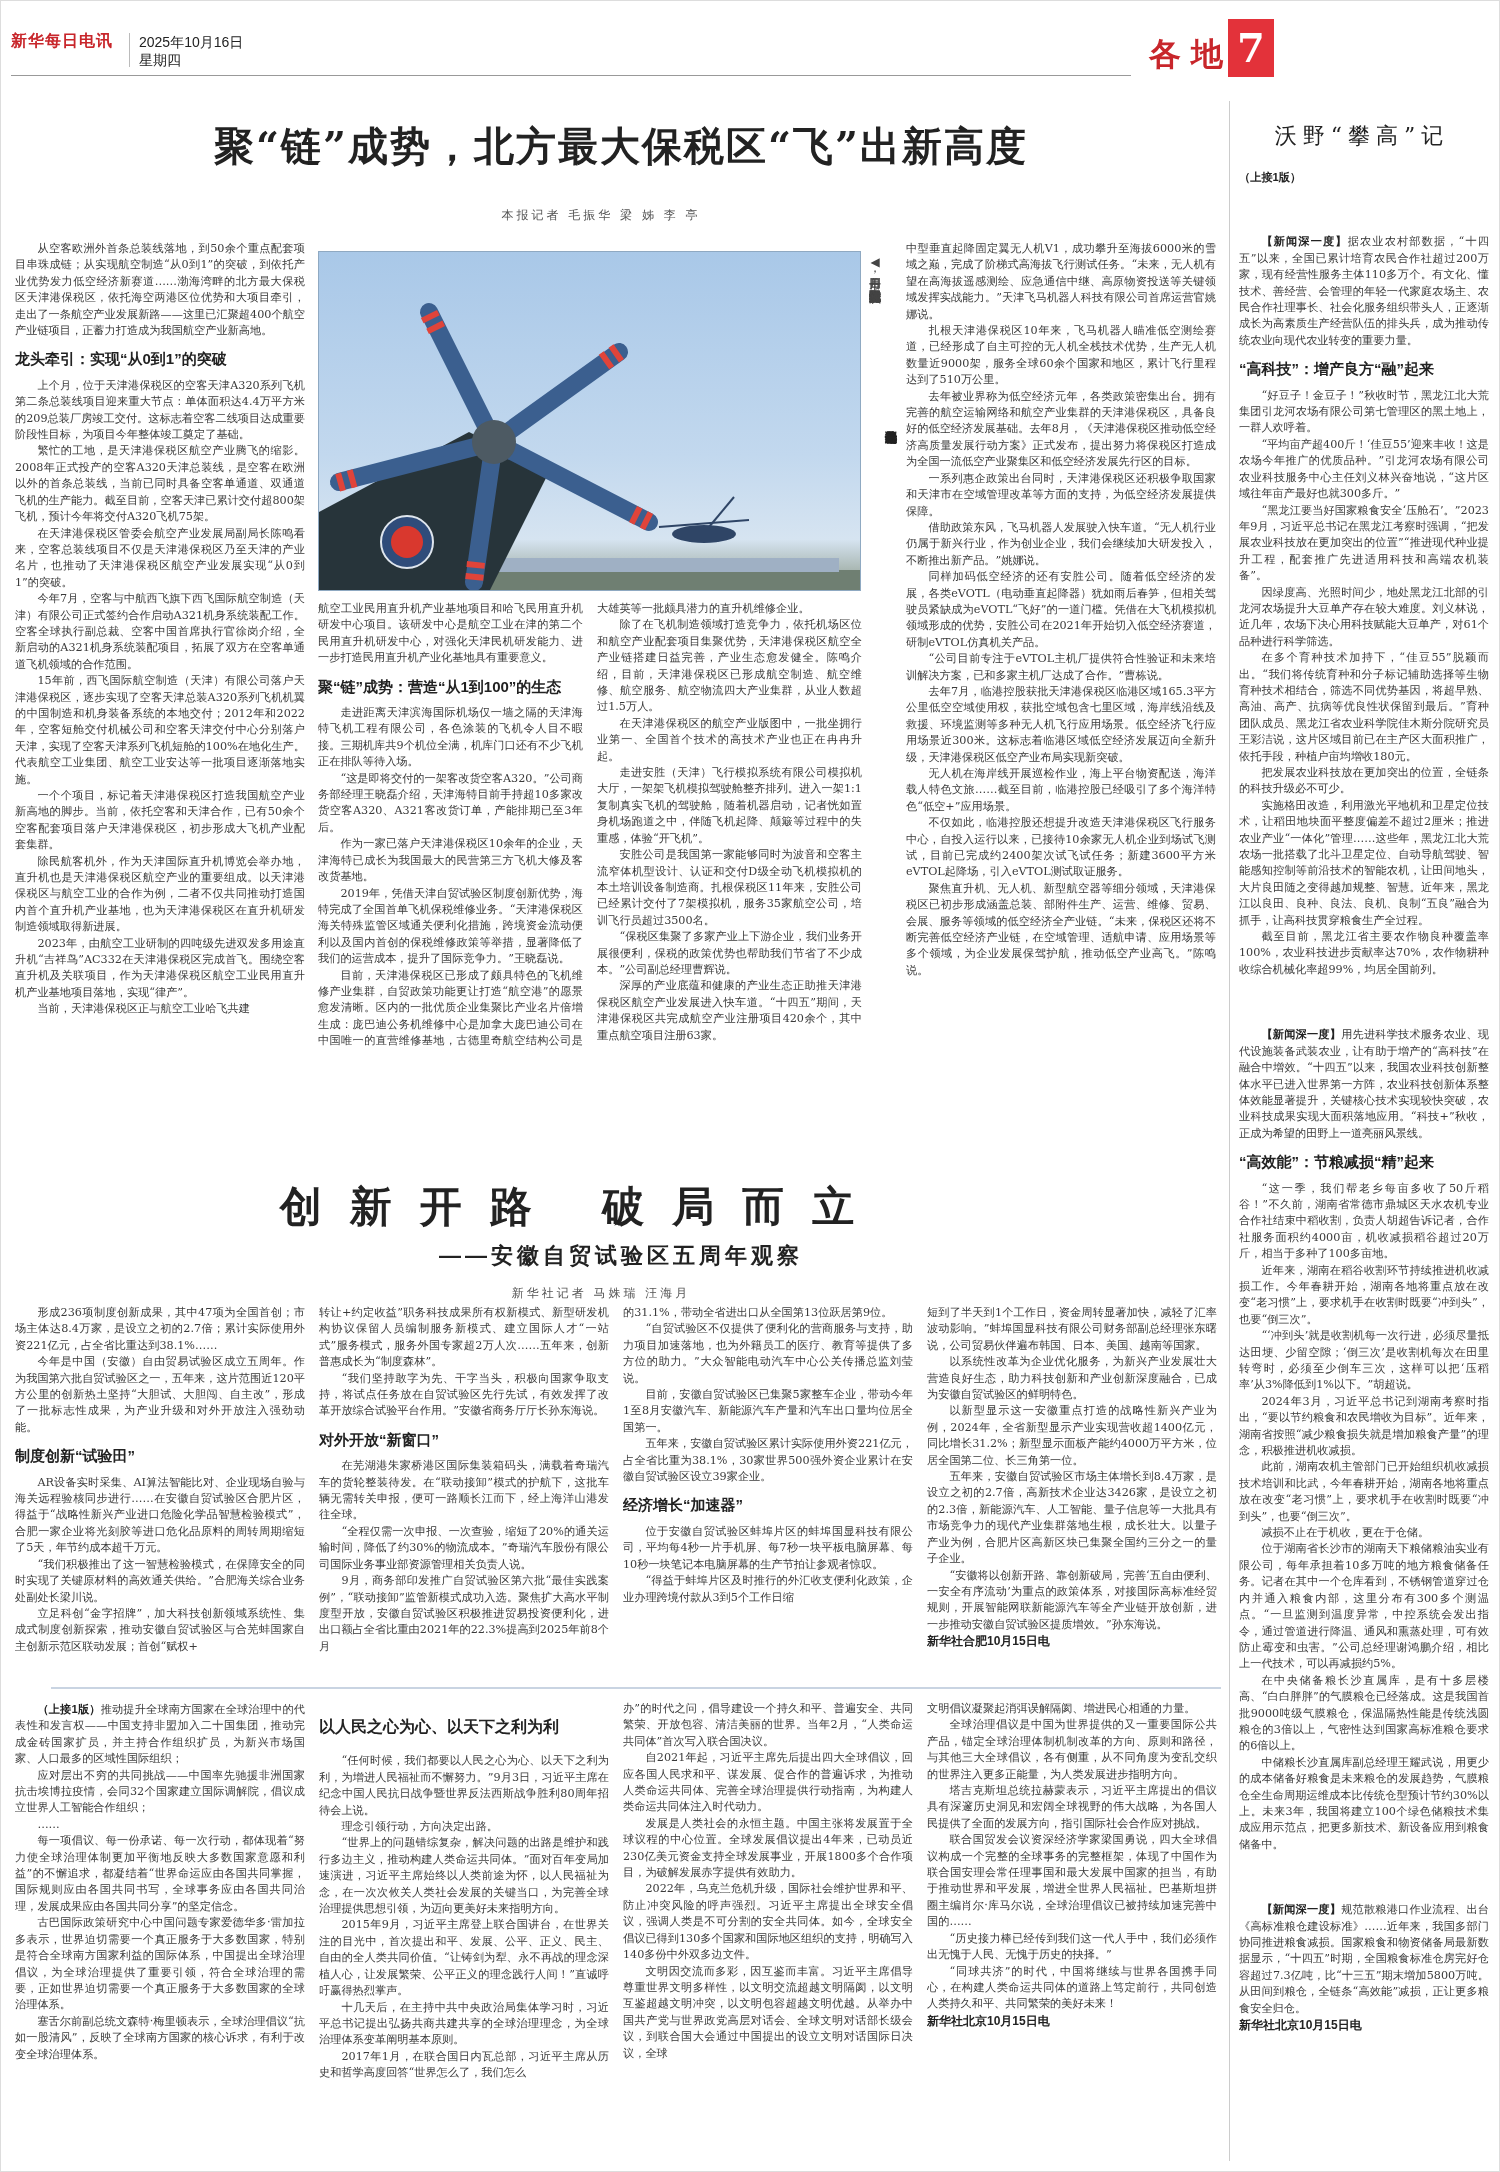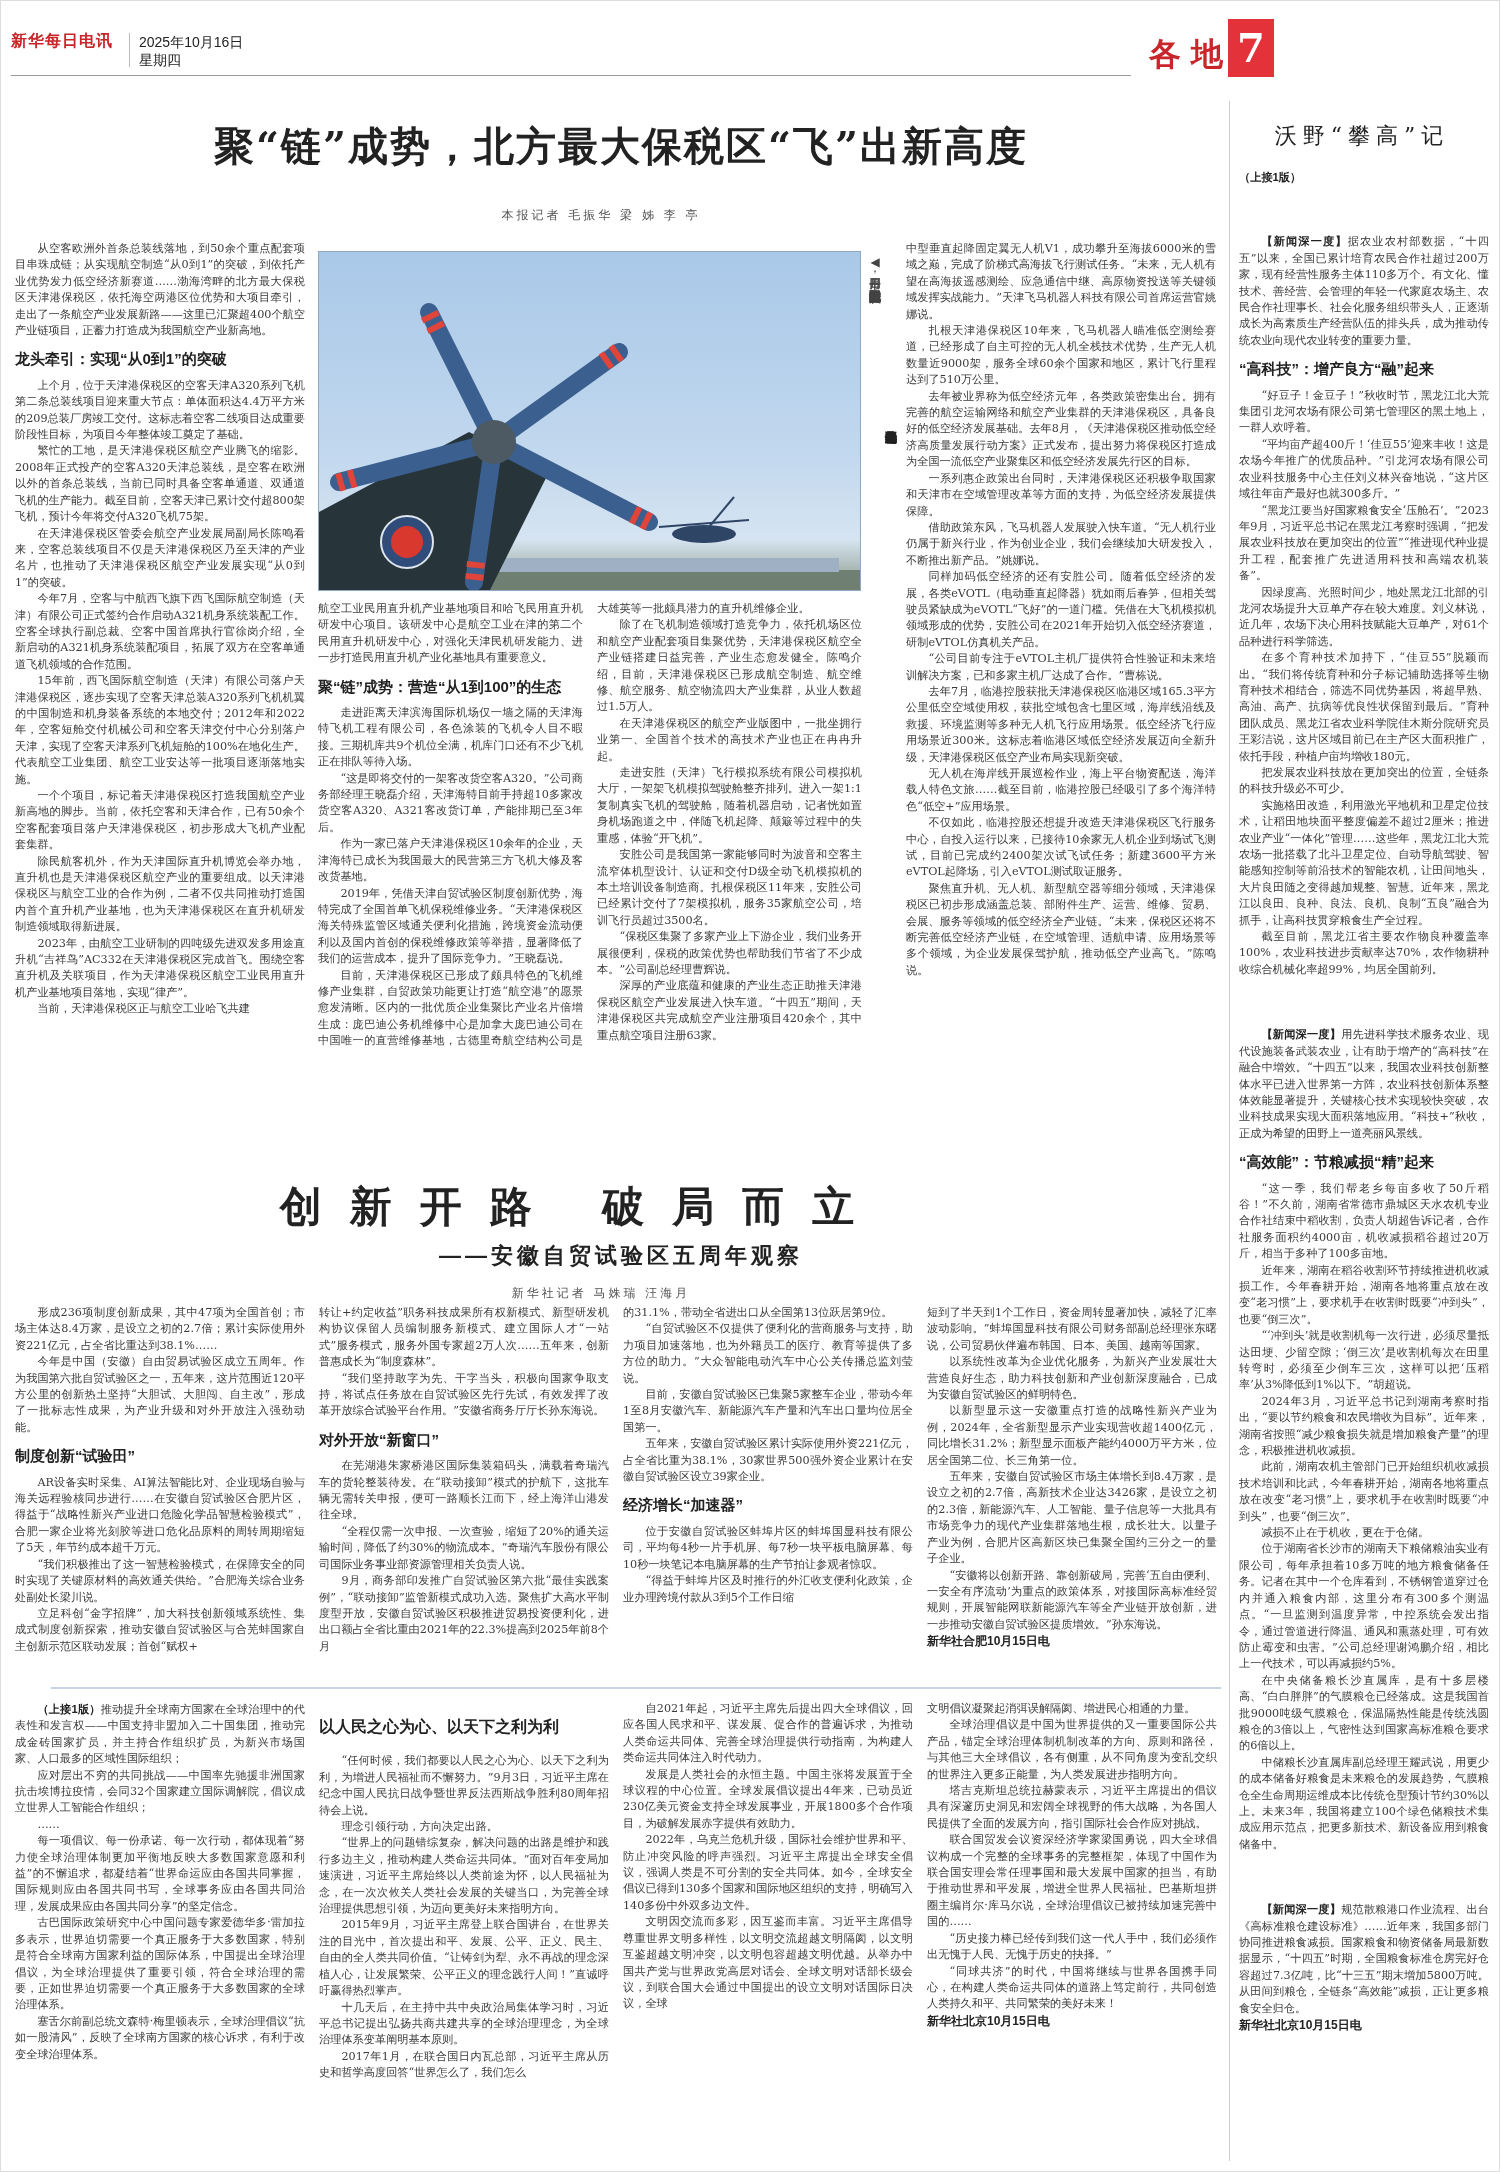--- a/index.html
+++ b/index.html
@@ -185,20 +185,21 @@
   <div class="col" style="left:318px; top:1700px; width:290px; height:460px;">
     <div class="sub" style="margin-top:18px; margin-bottom:18px; font-size:16px;">以人民之心为心、以天下之利为利</div>
     <p>“任何时候，我们都要以人民之心为心、以天下之利为利，为增进人民福祉而不懈努力。”9月3日，习近平主席在纪念中国人民抗日战争暨世界反法西斯战争胜利80周年招待会上说。</p>
     <p>理念引领行动，方向决定出路。</p>
     <p>“世界上的问题错综复杂，解决问题的出路是维护和践行多边主义，推动构建人类命运共同体。”面对百年变局加速演进，习近平主席始终以人类前途为怀，以人民福祉为念，在一次次攸关人类社会发展的关键当口，为完善全球治理提供思想引领，为迈向更美好未来指明方向。</p>
     <p>2015年9月，习近平主席登上联合国讲台，在世界关注的目光中，首次提出和平、发展、公平、正义、民主、自由的全人类共同价值。“让铸剑为犁、永不再战的理念深植人心，让发展繁荣、公平正义的理念践行人间！”直诚呼吁赢得热烈掌声。</p>
     <p>十几天后，在主持中共中央政治局集体学习时，习近平总书记提出弘扬共商共建共享的全球治理理念，为全球治理体系变革阐明基本原则。</p>
     <p>2017年1月，在联合国日内瓦总部，习近平主席从历史和哲学高度回答“世界怎么了，我们怎么</p>
   </div>
   <div class="col" style="left:622px; top:1700px; width:290px; height:460px;">
+    <p style="text-indent:0">办”的时代之问，倡导建设一个持久和平、普遍安全、共同繁荣、开放包容、清洁美丽的世界。当年2月，“人类命运共同体”首次写入联合国决议。</p>
     <p>自2021年起，习近平主席先后提出四大全球倡议，回应各国人民求和平、谋发展、促合作的普遍诉求，为推动人类命运共同体、完善全球治理提供行动指南，为构建人类命运共同体注入时代动力。</p>
     <p>发展是人类社会的永恒主题。中国主张将发展置于全球议程的中心位置。全球发展倡议提出4年来，已动员近230亿美元资金支持全球发展事业，开展1800多个合作项目，为破解发展赤字提供有效助力。</p>
     <p>2022年，乌克兰危机升级，国际社会维护世界和平、防止冲突风险的呼声强烈。习近平主席提出全球安全倡议，强调人类是不可分割的安全共同体。如今，全球安全倡议已得到130多个国家和国际地区组织的支持，明确写入140多份中外双多边文件。</p>
     <p>文明因交流而多彩，因互鉴而丰富。习近平主席倡导尊重世界文明多样性，以文明交流超越文明隔阂，以文明互鉴超越文明冲突，以文明包容超越文明优越。从举办中国共产党与世界政党高层对话会、全球文明对话部长级会议，到联合国大会通过中国提出的设立文明对话国际日决议，全球</p>
   </div>
   <div class="col" style="left:926px; top:1700px; width:290px; height:460px;">
     <p style="text-indent:0">文明倡议凝聚起消弭误解隔阂、增进民心相通的力量。</p>
     <p>全球治理倡议是中国为世界提供的又一重要国际公共产品，锚定全球治理体制机制改革的方向、原则和路径，与其他三大全球倡议，各有侧重，从不同角度为变乱交织的世界注入更多正能量，为人类发展进步指明方向。</p>
     <p>塔吉克斯坦总统拉赫蒙表示，习近平主席提出的倡议具有深邃历史洞见和宏阔全球视野的伟大战略，为各国人民提供了全面的发展方向，指引国际社会合作应对挑战。</p>
     <p>联合国贸发会议资深经济学家梁国勇说，四大全球倡议构成一个完整的全球事务的完整框架，体现了中国作为联合国安理会常任理事国和最大发展中国家的担当，有助于推动世界和平发展，增进全世界人民福祉。巴基斯坦拼圈主编肖尔·库马尔说，全球治理倡议已被持续加速完善中国的……</p>

